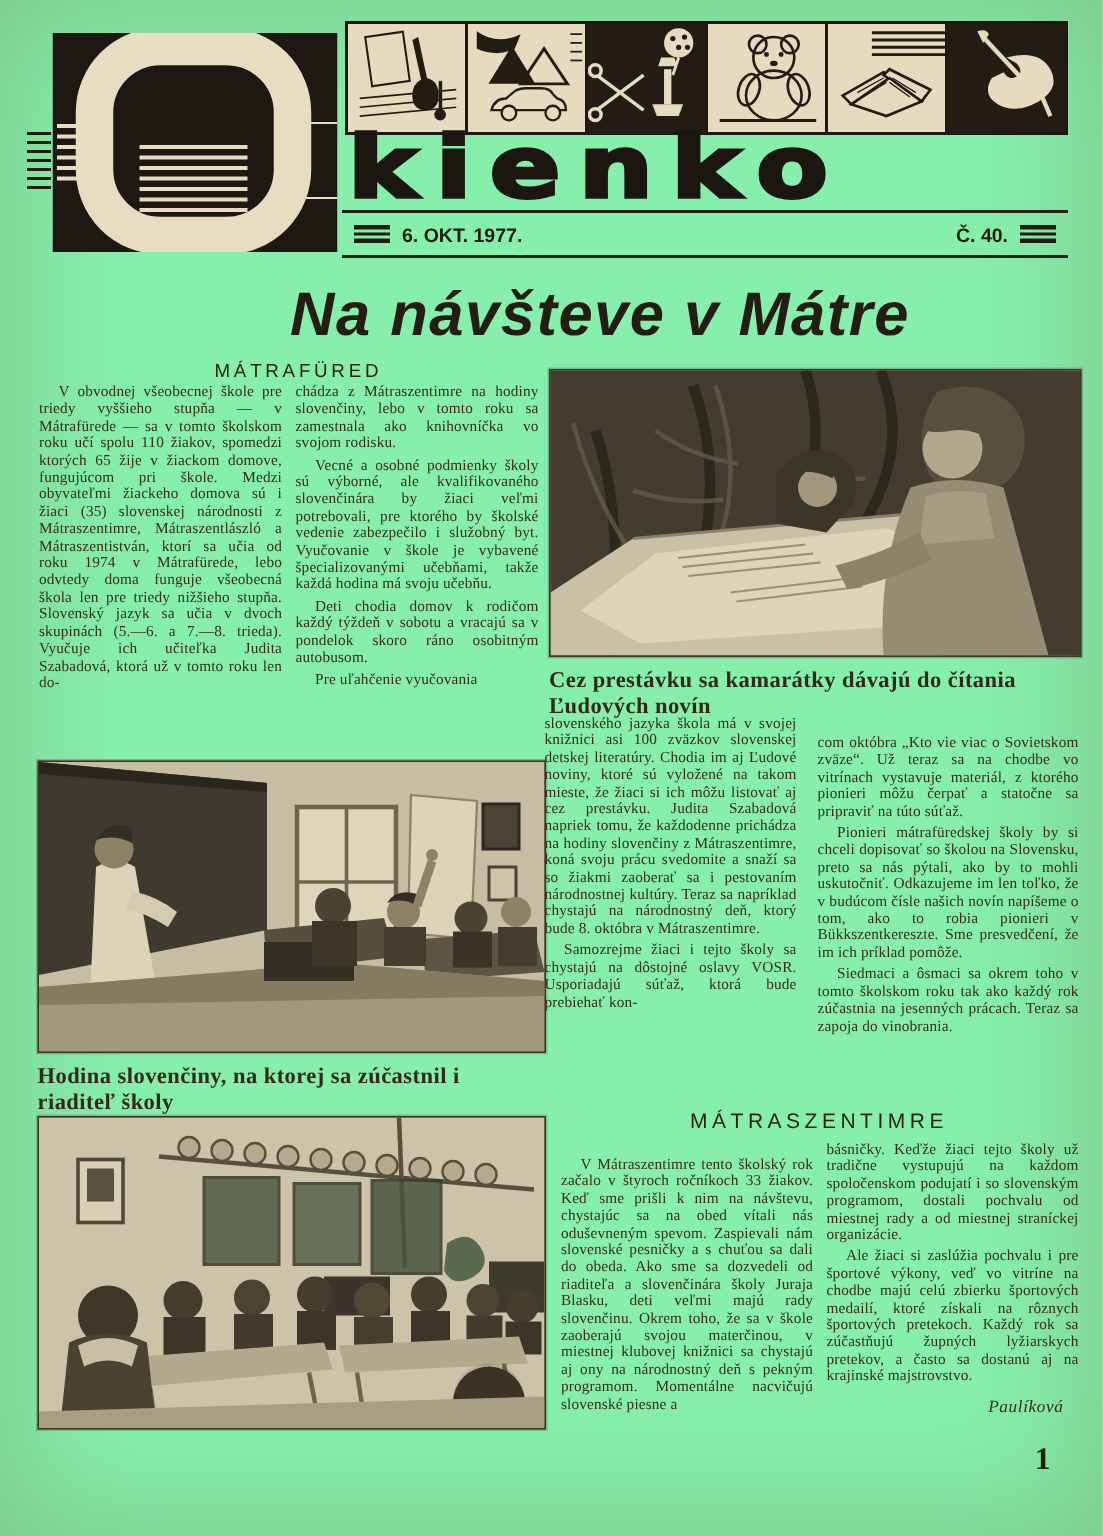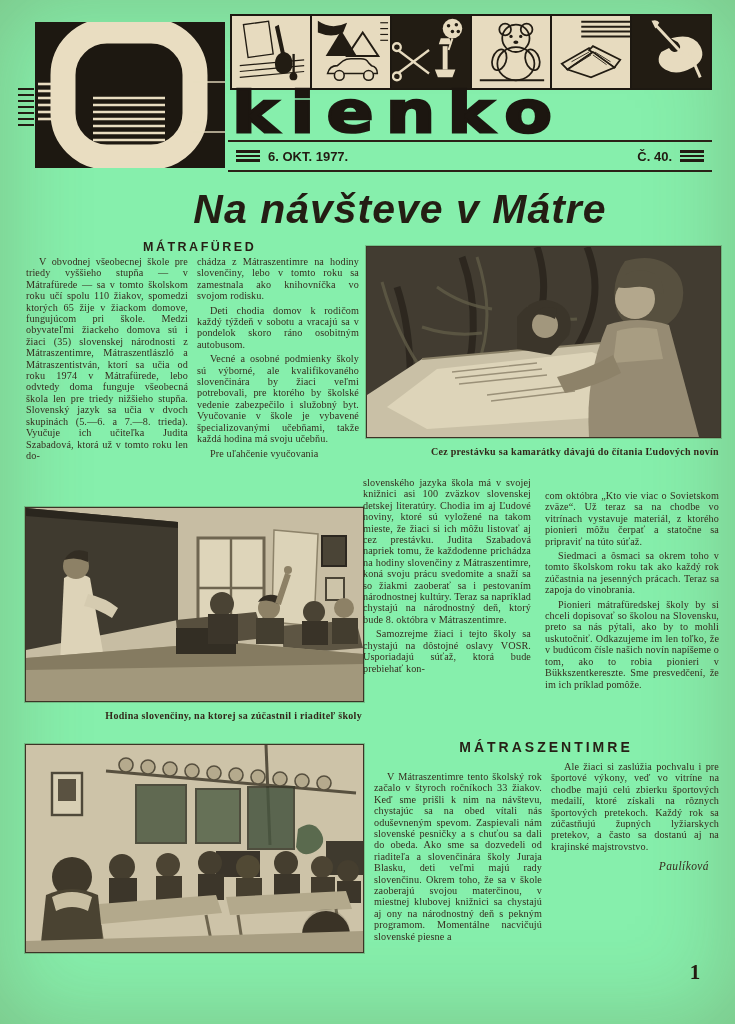--- a/index.html
+++ b/index.html
@@ -50,21 +50,21 @@
   
   #headline{
     position:absolute;left:120px;top:186px;width:560px;
     text-align:center;
     font-family:"Liberation Sans","DejaVu Sans",sans-serif;
     font-weight:bold;font-size:41px;letter-spacing:1px;color:#241d14;font-style:italic;
   }
   .kicker{
     position:absolute;
     font-family:"Liberation Sans","DejaVu Sans",sans-serif;
-    font-weight:bold;font-size:12.5px;letter-spacing:2.5px;color:#261f15;
+    font-weight:normal;font-size:12.5px;letter-spacing:2.5px;color:#261f15;
   }
   #kicker-1{left:143px;top:240px;}
   #kicker-2{left:372px;top:739px;width:348px;text-align:center;letter-spacing:3px;font-size:14px;}
   
   .col{
     position:absolute;
     font-size:10.2px;line-height:11.4px;text-align:justify;
     color:#372c1e;letter-spacing:.1px;
   }
   .col p{margin:0 0 3px 0;text-indent:13px;}
@@ -83,22 +83,22 @@
   .photo{
     position:absolute;border:1px solid #3c3426;
     box-shadow:0 0 0 1px rgba(60,50,30,.25), inset 0 0 14px rgba(20,15,8,.35);
     overflow:hidden;background:#8b8470;
   }
   .photo svg{display:block;width:100%;height:100%;}
   #photo-reading{left:366px;top:246px;width:353px;height:190px;}
   #photo-lesson{left:25px;top:507px;width:337px;height:193px;}
   #photo-history{left:25px;top:744px;width:337px;height:207px;}
   .caption{
-    position:absolute;text-align:right;
-    font-weight:bold;font-size:10px;letter-spacing:.3px;color:#33281a;
+    position:absolute;text-align:left;
+    font-weight:bold;font-size:15px;letter-spacing:.3px;color:#33281a;
   }
   #caption-reading{left:366px;top:446px;width:353px;}
   #caption-lesson{left:25px;top:710px;width:337px;}
   #caption-history{left:25px;top:956px;width:337px;}
   
   #page-number{
     position:absolute;left:678px;top:960px;width:34px;text-align:center;
     font-weight:bold;font-size:21px;color:#241c11;
   }
 </style>
@@ -276,32 +276,32 @@
   <div class="mast-rule" style="top:170px"></div>
 
   <div id="headline">Na návšteve v Mátre</div>
   <div id="kicker-1" class="kicker">MÁTRAFÜRED</div>
 
   <div id="col1" class="col">
     <p>V obvodnej všeobecnej škole pre triedy vyššieho stupňa — v Mátrafürede — sa v tomto školskom roku učí spolu 110 žiakov, spomedzi ktorých 65 žije v žiackom domove, fungujúcom pri škole. Medzi obyvateľmi žiackeho domova sú i žiaci (35) slovenskej národnosti z Mátraszentimre, Mátraszentlászló a Mátraszentistván, ktorí sa učia od roku 1974 v Mátrafürede, lebo odvtedy doma funguje všeobecná škola len pre triedy nižšieho stupňa. Slovenský jazyk sa učia v dvoch skupinách (5.—6. a 7.—8. trieda). Vyučuje ich učiteľka Judita Szabadová, ktorá už v tomto roku len do-</p>
   </div>
   <div id="col2" class="col">
     <p class="noindent">chádza z Mátraszentimre na hodiny slovenčiny, lebo v tomto roku sa zamestnala ako knihovníčka vo svojom rodisku.</p>
+    <p>Vecné a osobné podmienky školy sú výborné, ale kvalifikovaného slovenčinára by žiaci veľmi potrebovali, pre ktorého by školské vedenie zabezpečilo i služobný byt. Vyučovanie v škole je vybavené špecializovanými učebňami, takže každá hodina má svoju učebňu.</p>
     <p>Deti chodia domov k rodičom každý týždeň v sobotu a vracajú sa v pondelok skoro ráno osobitným autobusom.</p>
-    <p>Vecné a osobné podmienky školy sú výborné, ale kvalifikovaného slovenčinára by žiaci veľmi potrebovali, pre ktorého by školské vedenie zabezpečilo i služobný byt. Vyučovanie v škole je vybavené špecializovanými učebňami, takže každá hodina má svoju učebňu.</p>
     <p>Pre uľahčenie vyučovania</p>
   </div>
   <div id="col3" class="col">
     <p class="noindent">slovenského jazyka škola má v svojej knižnici asi 100 zväzkov slovenskej detskej literatúry. Chodia im aj Ľudové noviny, ktoré sú vyložené na takom mieste, že žiaci si ich môžu listovať aj cez prestávku. Judita Szabadová napriek tomu, že každodenne prichádza na hodiny slovenčiny z Mátraszentimre, koná svoju prácu svedomite a snaží sa so žiakmi zaoberať sa i pestovaním národnostnej kultúry. Teraz sa napríklad chystajú na národnostný deň, ktorý bude 8. októbra v Mátraszentimre.</p>
     <p>Samozrejme žiaci i tejto školy sa chystajú na dôstojné oslavy VOSR. Usporiadajú súťaž, ktorá bude prebiehať kon-</p>
   </div>
   <div id="col4" class="col">
     <p class="noindent">com októbra „Kto vie viac o Sovietskom zväze“. Už teraz sa na chodbe vo vitrínach vystavuje materiál, z ktorého pionieri môžu čerpať a statočne sa pripraviť na túto súťaž.</p>
+    <p>Pionieri mátrafüredskej školy by si chceli dopisovať so školou na Slovensku, preto sa nás pýtali, ako by to mohli uskutočniť. Odkazujeme im len toľko, že v budúcom čísle našich novín napíšeme o tom, ako to robia pionieri v Bükkszentkereszte. Sme presvedčení, že im ich príklad pomôže.</p>
     <p>Siedmaci a ôsmaci sa okrem toho v tomto školskom roku tak ako každý rok zúčastnia na jesenných prácach. Teraz sa zapoja do vinobrania.</p>
-    <p>Pionieri mátrafüredskej školy by si chceli dopisovať so školou na Slovensku, preto sa nás pýtali, ako by to mohli uskutočniť. Odkazujeme im len toľko, že v budúcom čísle našich novín napíšeme o tom, ako to robia pionieri v Bükkszentkereszte. Sme presvedčení, že im ich príklad pomôže.</p>
   </div>
 
   <div id="photo-reading" class="photo">
     <svg viewBox="0 0 353 190" preserveAspectRatio="none">
       <rect width="353" height="190" fill="#4c463a"></rect>
 
       <g stroke="#2d2820" stroke-width="7" fill="none" opacity=".9">
         <path d="M40 190 q10 -90 -10 -150"></path>
           <path d="M90 160 q30 -80 5 -150"></path>
         <path d="M150 120 q40 -60 20 -120"></path>
@@ -384,20 +384,21 @@
       </g>
     </svg>
   </div>
   <div id="caption-lesson" class="caption">Hodina slovenčiny, na ktorej sa zúčastnil i riaditeľ školy</div>
 
   <div id="kicker-2" class="kicker">MÁTRASZENTIMRE</div>
   <div id="col5" class="col">
     <p>V Mátraszentimre tento školský rok začalo v štyroch ročníkoch 33 žiakov. Keď sme prišli k nim na návštevu, chystajúc sa na obed vítali nás oduševneným spevom. Zaspievali nám slovenské pesničky a s chuťou sa dali do obeda. Ako sme sa dozvedeli od riaditeľa a slovenčinára školy Juraja Blasku, deti veľmi majú rady slovenčinu. Okrem toho, že sa v škole zaoberajú svojou materčinou, v miestnej klubovej knižnici sa chystajú aj ony na národnostný deň s pekným programom. Momentálne nacvičujú slovenské piesne a</p>
   </div>
   <div id="col6" class="col">
+    <p class="noindent">básničky. Keďže žiaci tejto školy už tradične vystupujú na každom spoločenskom podujatí i so slovenským programom, dostali pochvalu od miestnej rady a od miestnej straníckej organizácie.</p>
     <p>Ale žiaci si zaslúžia pochvalu i pre športové výkony, veď vo vitríne na chodbe majú celú zbierku športových medailí, ktoré získali na rôznych športových pretekoch. Každý rok sa zúčastňujú župných lyžiarskych pretekov, a často sa dostanú aj na krajinské majstrovstvo.</p>
     <span class="signature">Paulíková</span>
   </div>
 
   <div id="photo-history" class="photo">
     <svg viewBox="0 0 337 207" preserveAspectRatio="none">
       <rect width="337" height="207" fill="#cdc3a8"></rect>
 
       <line x1="80" y1="26" x2="330" y2="48" stroke="#57503f" stroke-width="3"></line>
       <g fill="#b5aa8d" stroke="#57503f" stroke-width="1.6">

